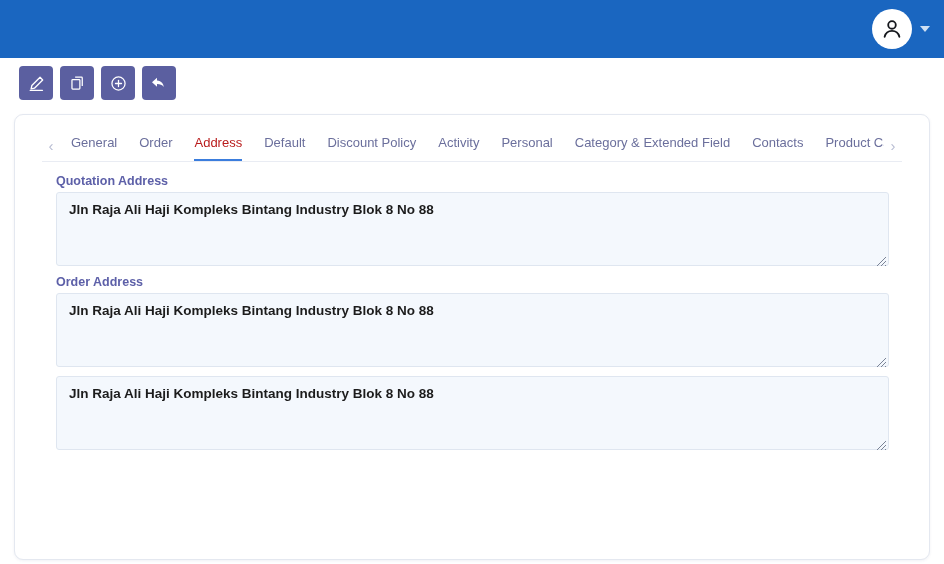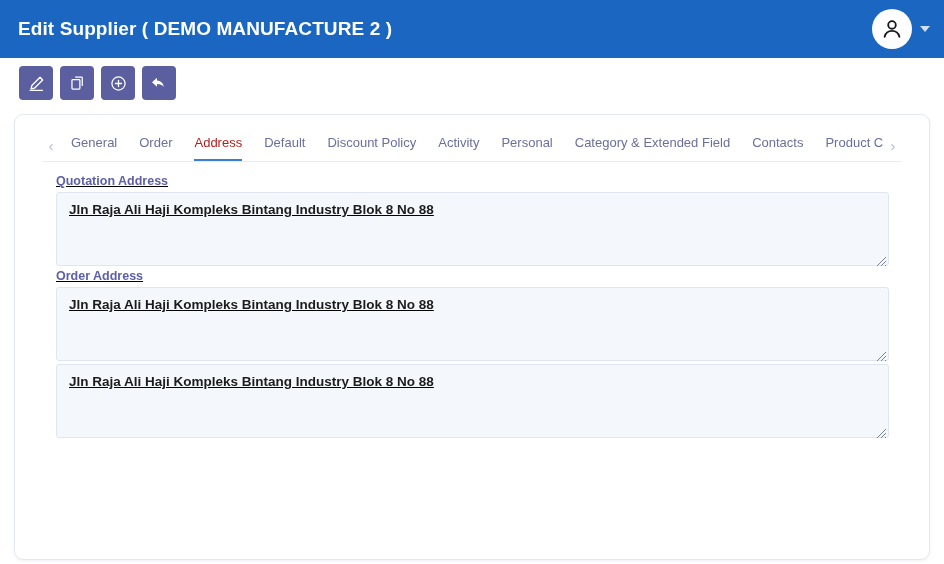--- a/index.html
+++ b/index.html
@@ -132,21 +132,21 @@
   }
   .tab.active {
     color: #b91c1c;
     border-bottom-color: #3b7ddd;
   }
 
   
   .form-body {
     padding: 12px 40px 0 41px;
   }
-  .field { margin-bottom: 3px; text-decoration: underline; }
+  .field { margin-bottom: 9px; }
   .field-label {
     font-size: 12.5px;
     font-weight: bold;
     color: #5d60a8;
     margin-bottom: 4px;
     display: block;
   }
   .field-area {
     position: relative;
     width: 100%;
@@ -170,21 +170,20 @@
     width: 11px;
     height: 11px;
     pointer-events: none;
   }
   .field-wrap { position: relative; }
 </style>
 </head>
 <body>
 
 <div class="app-header">
-  <div class="app-title">Edit Supplier ( DEMO MANUFACTURE 2 )</div>
   <div class="header-right">
     <div class="avatar">
       <span>
         <svg width="26" height="26" viewBox="0 0 24 24" fill="none" stroke="#15171c" stroke-width="1.7">
           <circle cx="12" cy="8.3" r="3.5"></circle>
           <path d="M5.2 19.2c0.9-3.6 3.6-5.4 6.8-5.4s5.9 1.8 6.8 5.4" stroke-linecap="round"></path>
         </svg>
       </span>
     </div>
     <span class="caret-down"></span>

